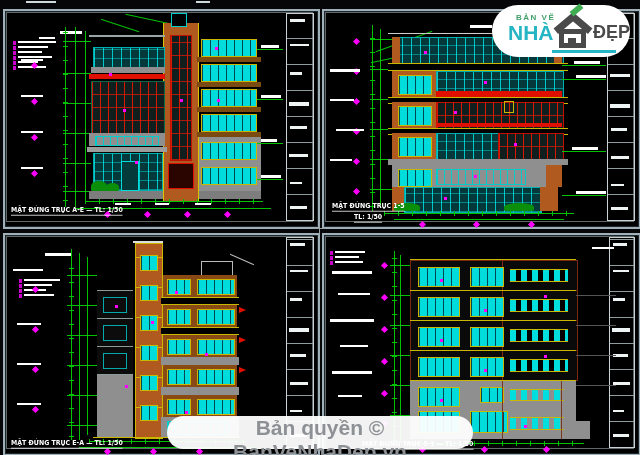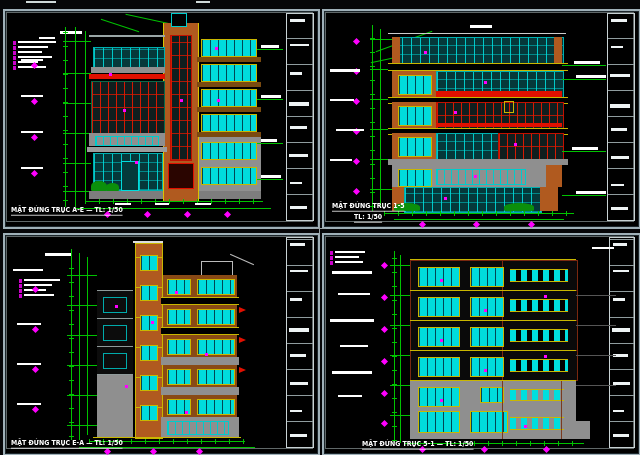--- a/index.html
+++ b/index.html
@@ -446,15 +446,29 @@
     <div class="mdot" style="left:220px;top:60px"></div>
     <div class="mdot" style="left:220px;top:120px"></div>
     <div class="mdot" style="left:116px;top:164px"></div>
     <div class="mdot" style="left:200px;top:190px"></div>
     <div class="cap" style="left:38px;top:206px">MẶT ĐỨNG TRỤC 5-1 — TL: 1/50</div>
   </div>
 
   <div class="a" style="left:313px;top:228px;width:13px;height:1px;background:#9aa6aa"></div>
   <div class="a" style="left:319px;top:222px;width:1px;height:13px;background:#9aa6aa"></div>
 
-
+  <div id="logo">
+    <span id="lg-top">BẢN VẼ</span>
+    <span id="lg-nha">NHÀ</span>
+    <div id="lg-house">
+      <div class="roofL"></div>
+      <div class="roofR"></div>
+      <div class="chim"></div>
+      <div class="hbody"></div>
+      <div class="hdoor"></div>
+    </div>
+    <span id="lg-dep">ĐẸP</span>
+    <div id="lg-underline"></div>
+  </div>
+
+  <div id="banner">Bản quyền © BanVeNhaDep.vn</div>
 
 </div>
 
 </body></html>

